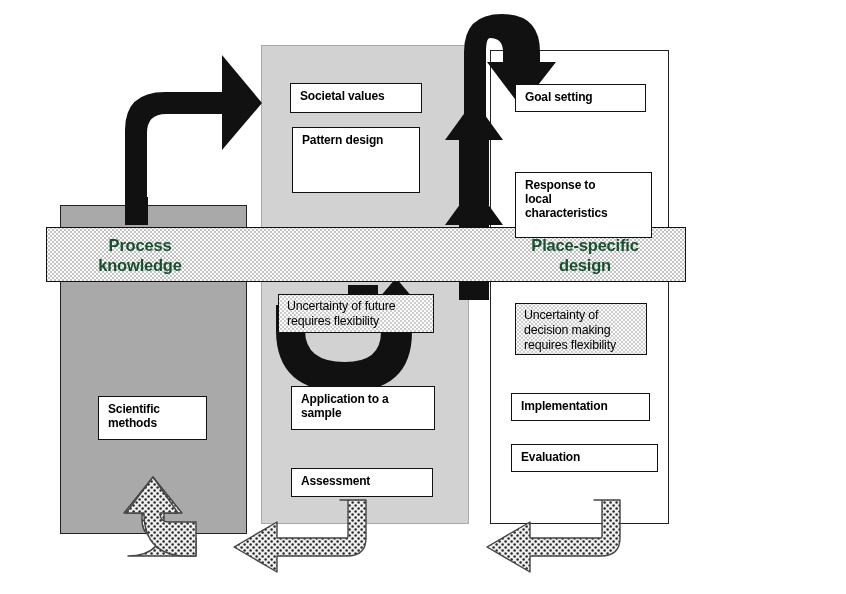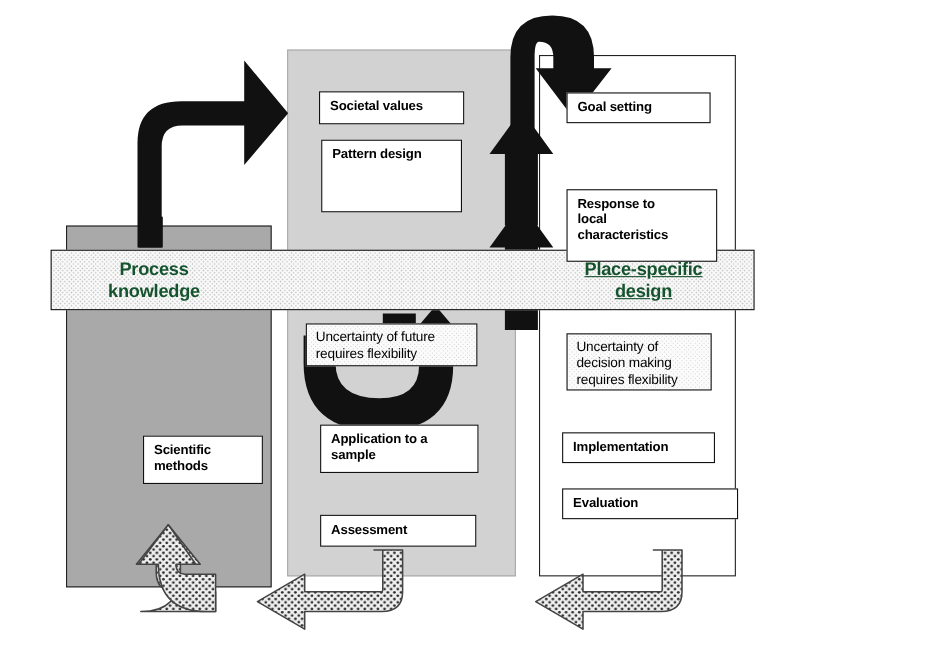--- a/index.html
+++ b/index.html
@@ -204,26 +204,26 @@
   <div class="blacktab" style="left:348px; top:285px; width:30px; height:9px;"></div>
 
   <div class="banner" style="left:46px; top:227px; width:640px; height:55px;"></div>
 
   <div class="banner-label" style="left:50px; top:236px; width:180px;">
     <div>Process</div>
     <div>knowledge</div>
   </div>
 
 
-  <div class="banner-label" style="left:495px; top:236px; width:180px;text-decoration:underline;">
+  <div class="banner-label" style="left:495px; top:236px; width:180px;">
     <div>Place-specific</div>
     <div>design</div>
   </div>
 
-  <div class="node" style="left:98px; top:396px; width:109px; height:44px;margin-left:32px;">
+  <div class="node" style="left:98px; top:396px; width:109px; height:44px;">
     <span>Scientific<br>methods</span>
   </div>
 
   <div class="node" style="left:290px; top:83px; width:132px; height:30px;">
     <span>Societal values</span>
   </div>
 
   <div class="node" style="left:292px; top:127px; width:128px; height:66px;">
     <span>Pattern design</span>
   </div>
@@ -249,17 +249,17 @@
   </div>
 
   <div class="node small stipple" style="left:515px; top:303px; width:132px; height:52px;">
     <span>Uncertainty of<br>decision making<br>requires flexibility</span>
   </div>
 
   <div class="node" style="left:511px; top:393px; width:139px; height:28px;">
     <span>Implementation</span>
   </div>
 
-  <div class="node" style="left:511px; top:444px; width:160px; height:28px;">
+  <div class="node" style="left:511px; top:444px; width:147px; height:28px;">
     <span>Evaluation</span>
   </div>
 
 </div>
 
 </body></html>

